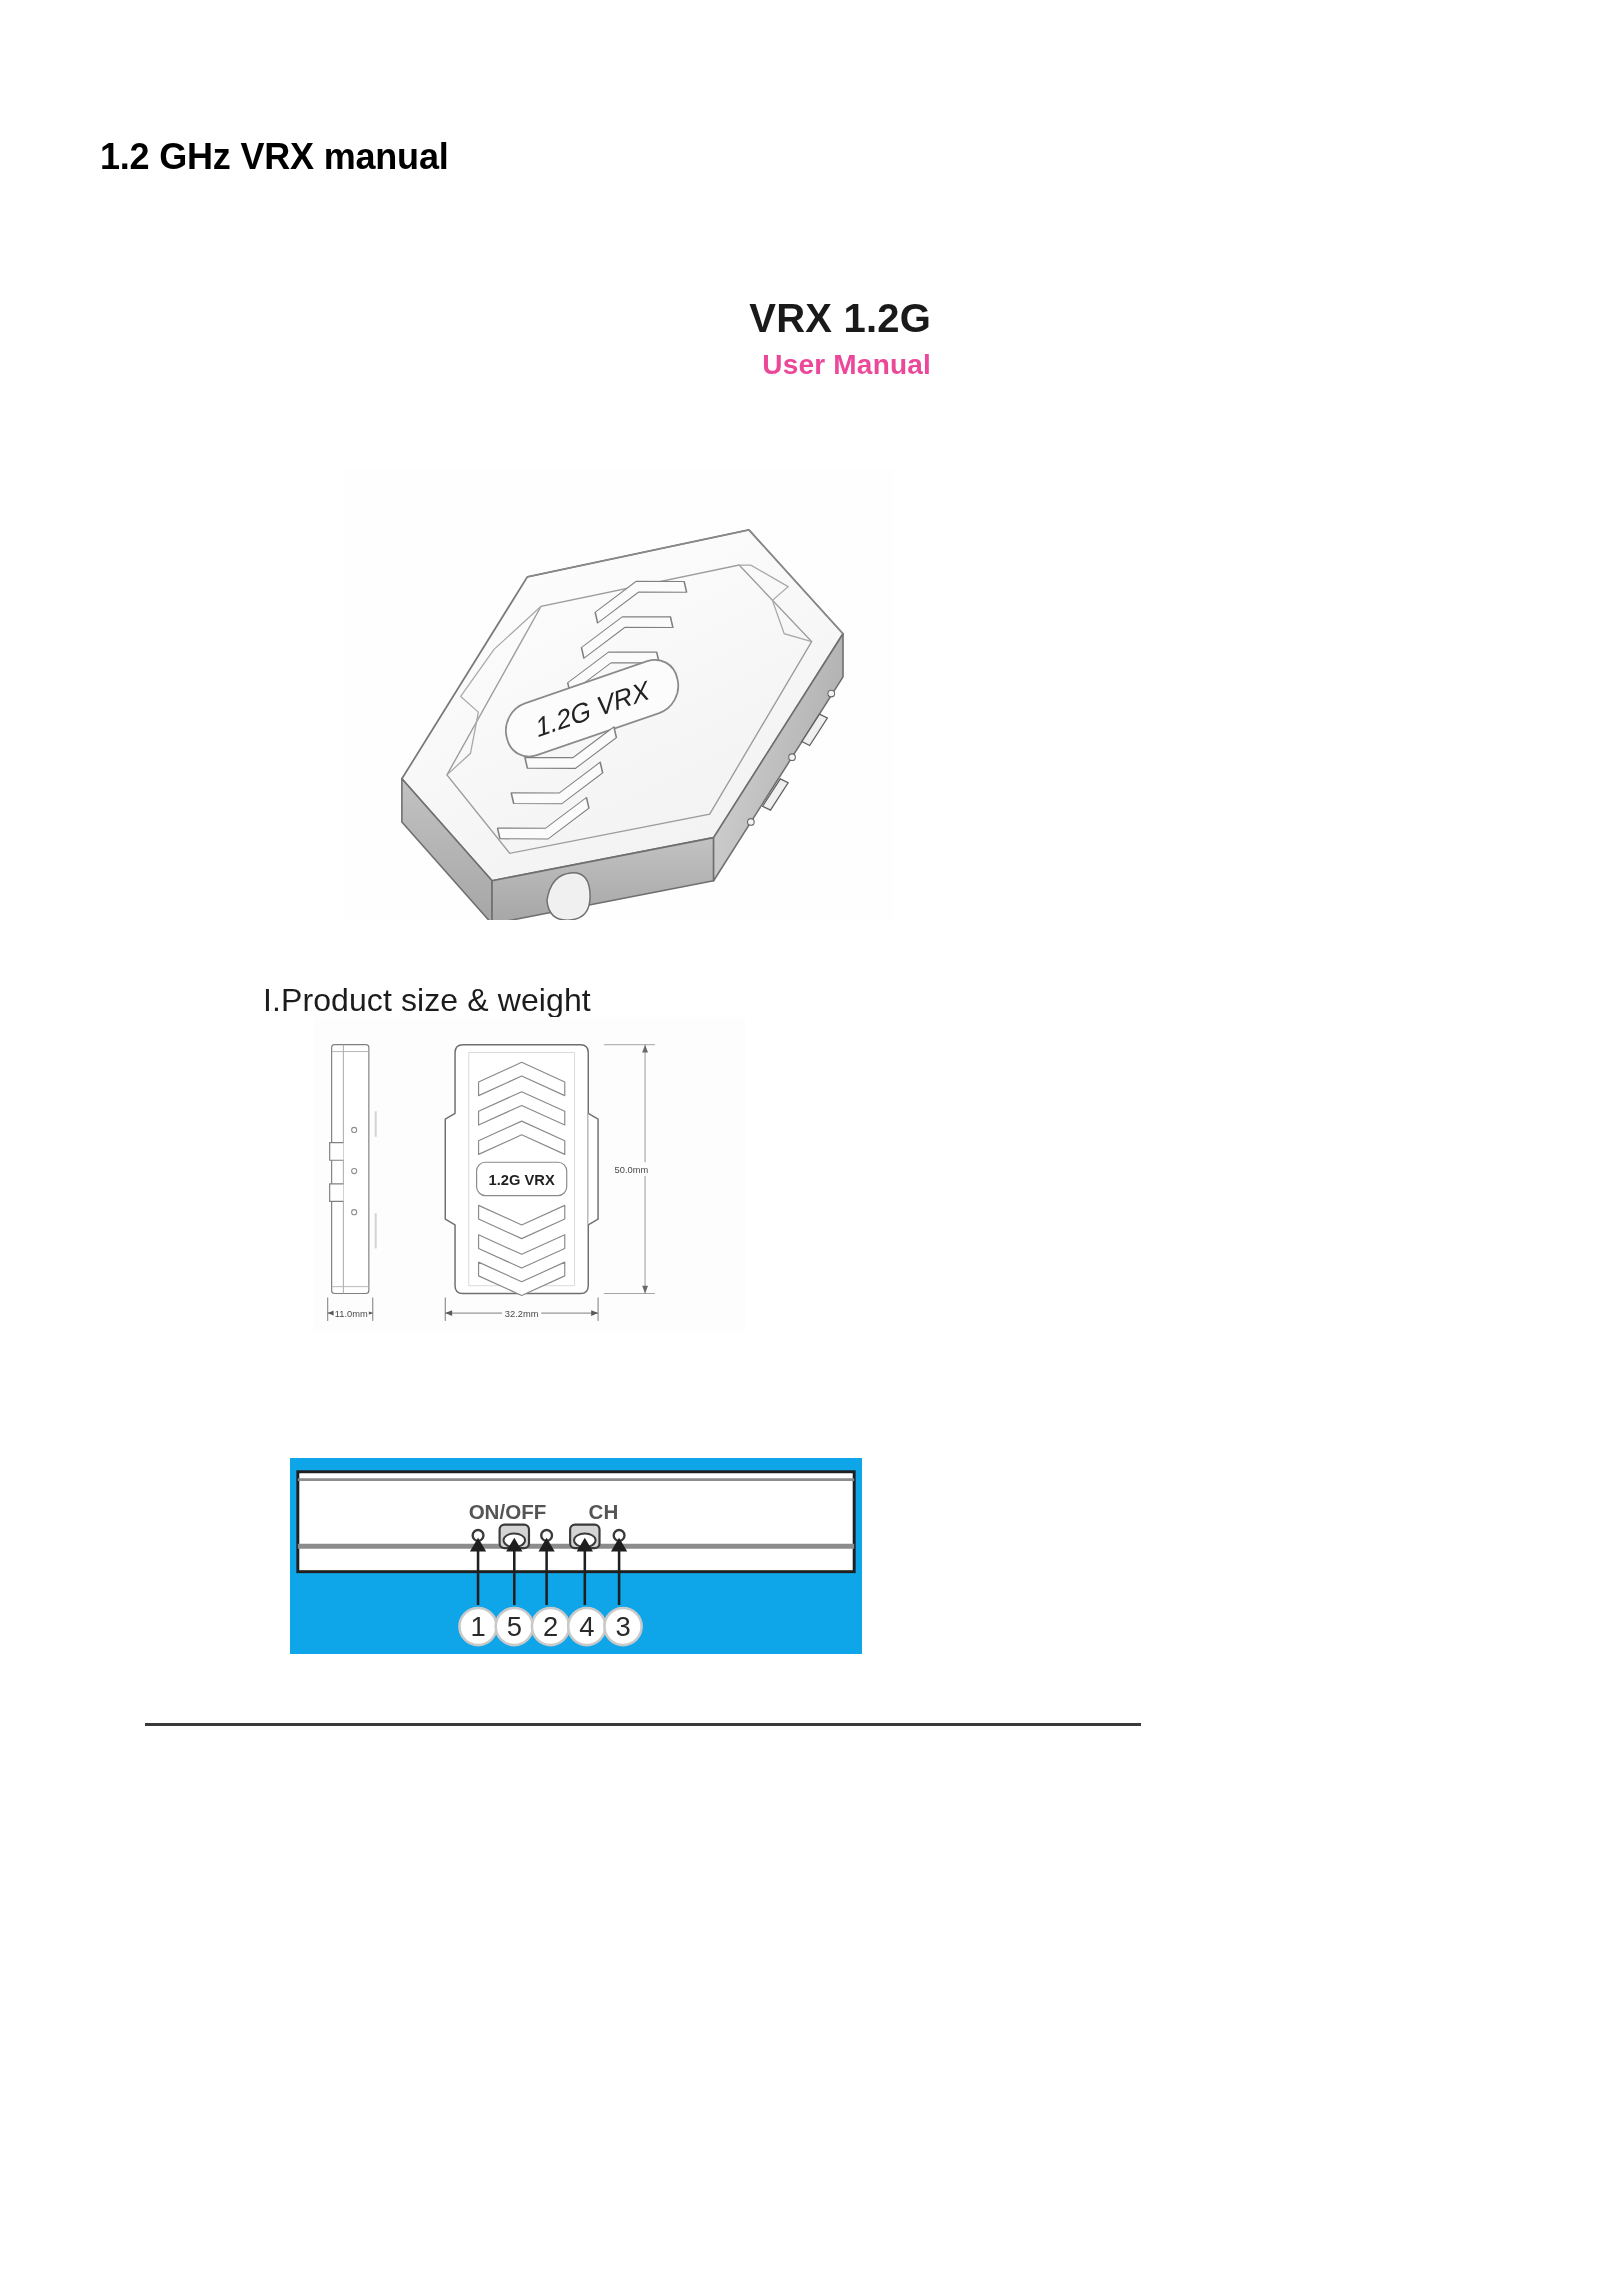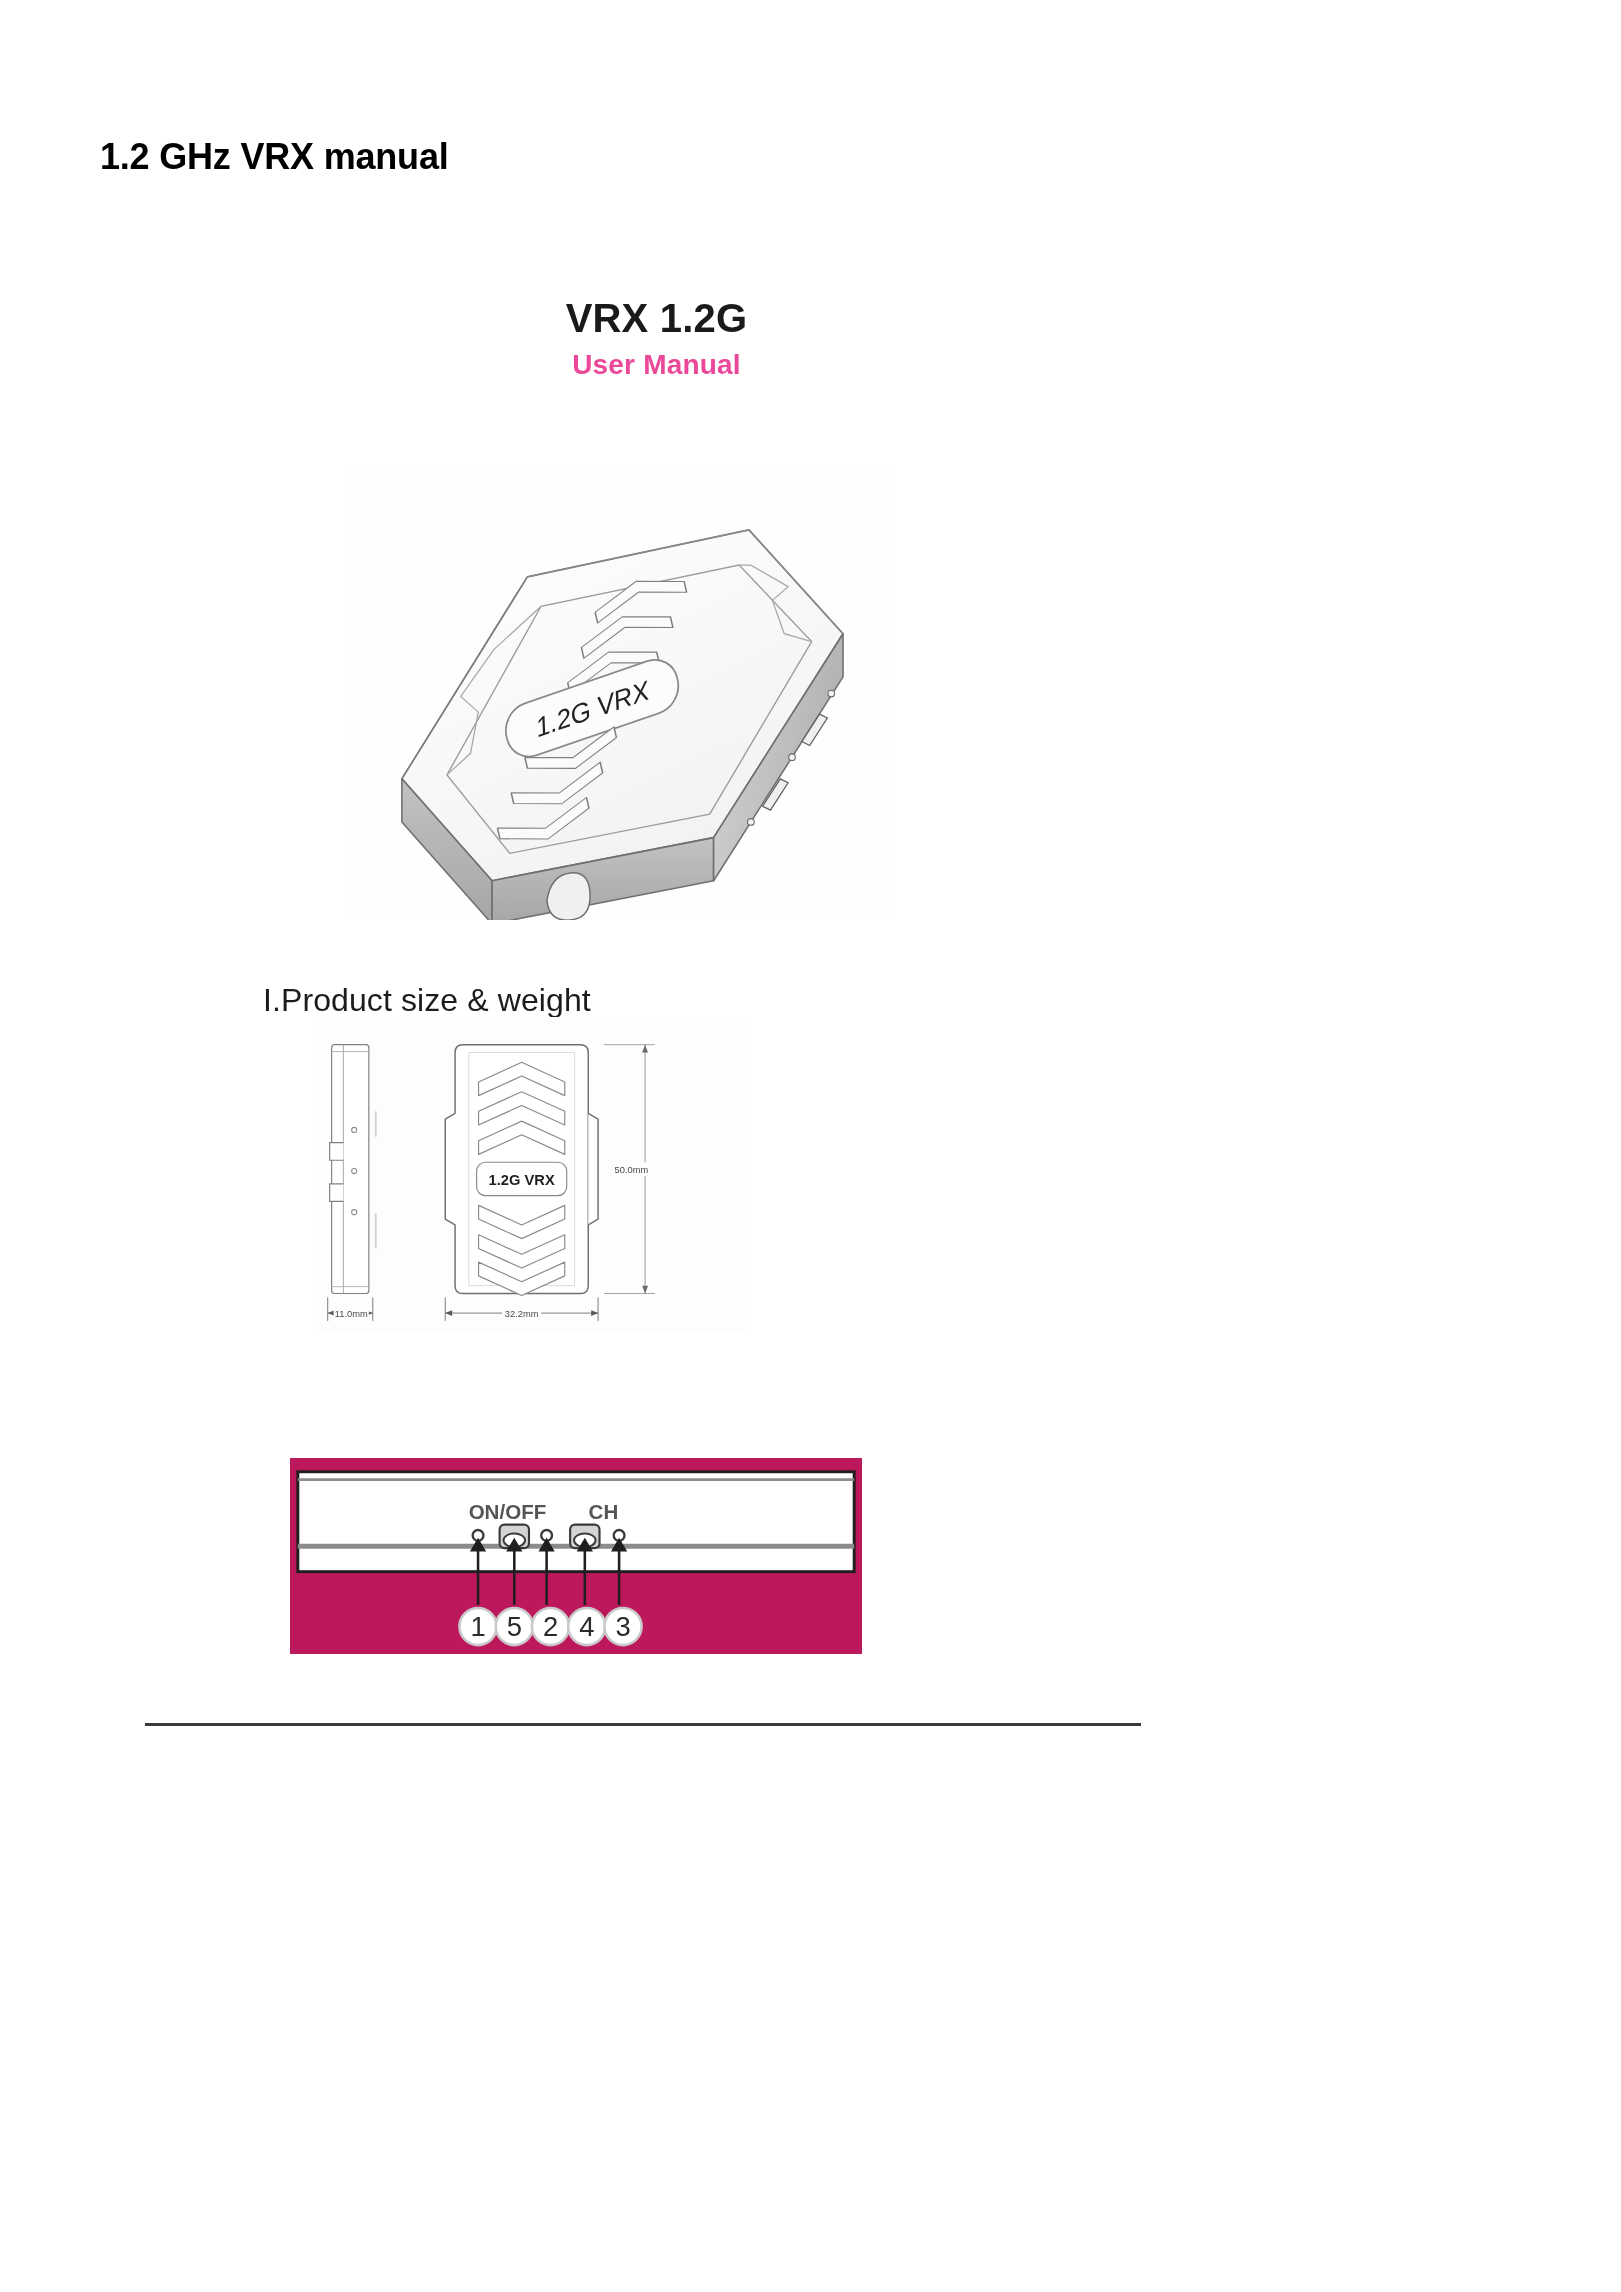--- a/index.html
+++ b/index.html
@@ -28,21 +28,21 @@
     letter-spacing: -0.2px;
     white-space: nowrap;
   }
 
   
   .title-block {
     position: absolute;
     left: 382px;
     top: 296px;
     width: 549px;
-    text-align: center;
+    text-align: right;
   }
   .title-main {
     font-size: 40px;
     font-weight: bold;
     color: #1a1a1a;
     line-height: 1.12;
     letter-spacing: 0.2px;
   }
   .title-sub {
     font-size: 28px;
@@ -120,21 +120,21 @@
     color: #111111;
   }
 
   
   .buttons-figure {
     position: absolute;
     left: 290px;
     top: 1458px;
     width: 572px;
     height: 196px;
-    background: #be185d;
+    background: #0ea5e9;
   }
   .buttons-figure svg { display: block; width: 100%; height: 100%; }
 
   
   .bottom-rule {
     position: absolute;
     left: 145px;
     top: 1723px;
     width: 996px;
     height: 2.9px;

